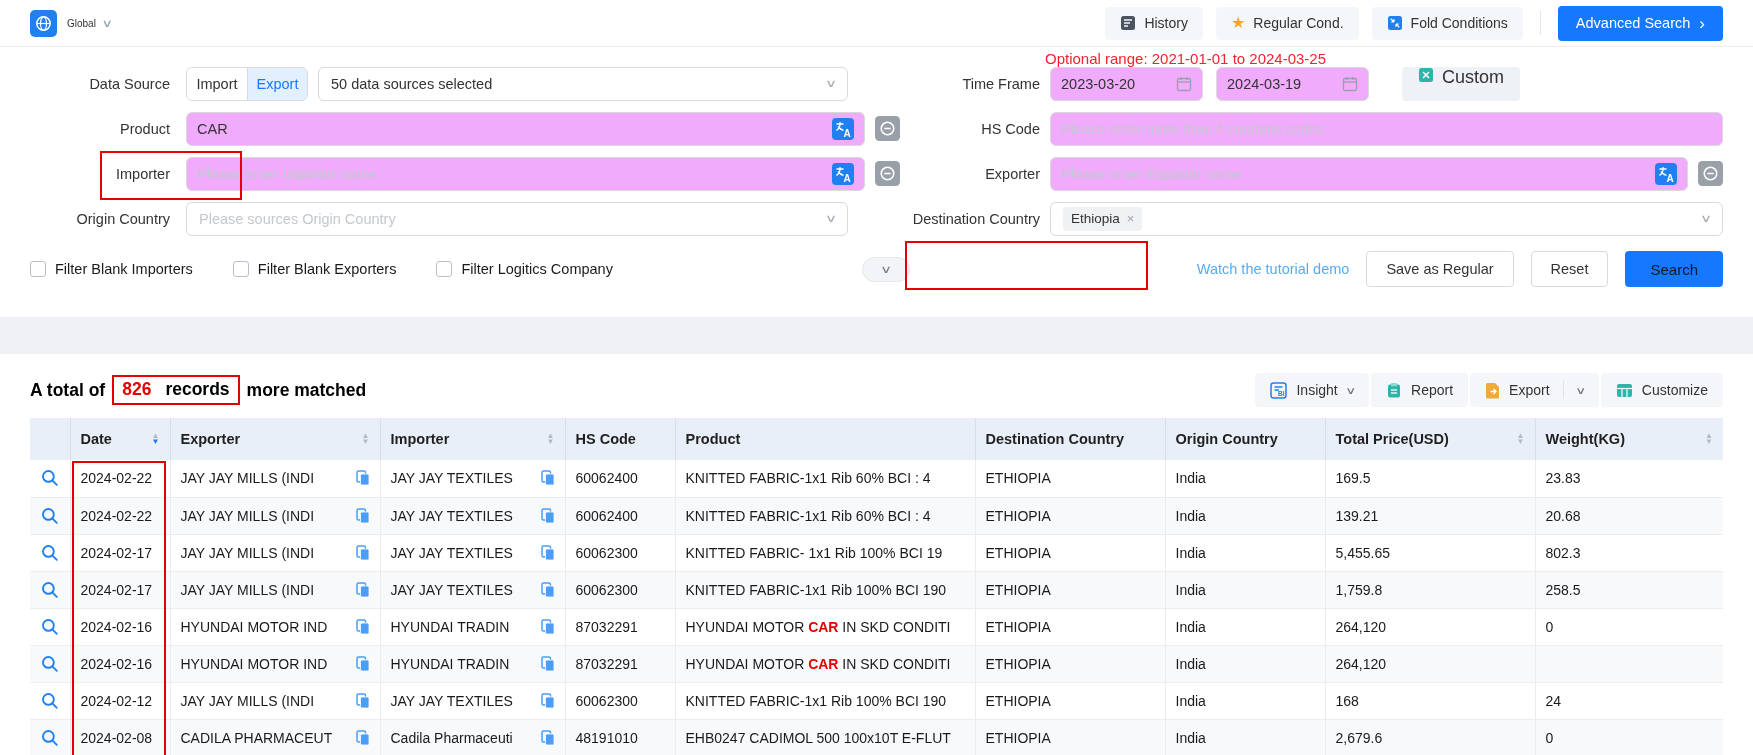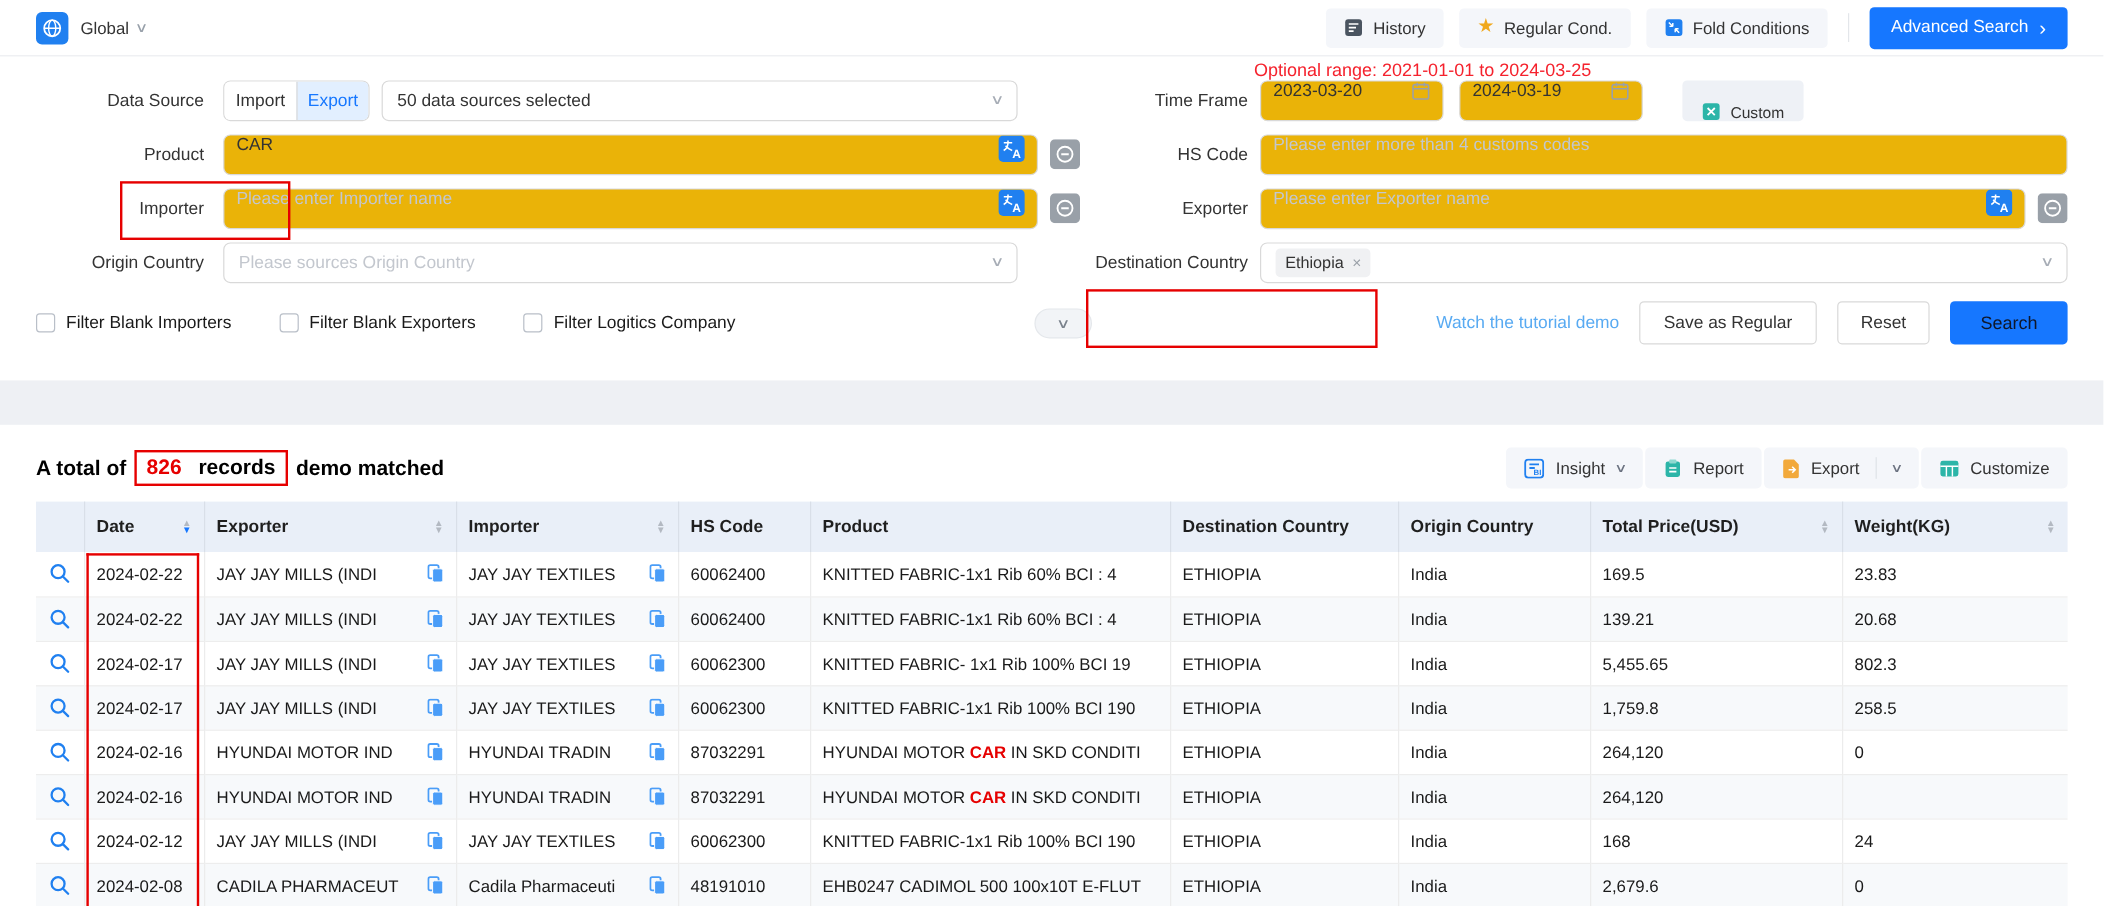--- a/index.html
+++ b/index.html
@@ -4,21 +4,21 @@
 <style>
   * { margin:0; padding:0; box-sizing:border-box; }
   html,body { background:#fff; }
   body {
     width:1753px; height:755px; position:relative; overflow:hidden;
     font-family:"Liberation Sans", sans-serif; color:#1f1f1f; font-size:14px;
   }
   
   .topbar { height:47px; display:flex; align-items:center; padding:0 30px; border-bottom:1px solid #ebedf0; }
   .logo-badge { width:27px; height:27px; border-radius:5px; background:#2080f0; display:flex; align-items:center; justify-content:center; }
-  .region-name { font-size:14px; color:#333; margin-left:10px; }
+  .region-name { font-size:10px; color:#333; margin-left:10px; }
   .region-caret { color:#98a0aa; font-size:11px; margin-left:7px; transform:scaleX(1.4); display:inline-block; }
   .topbar-right { margin-left:auto; display:flex; align-items:center; gap:13px; }
   .tb-btn { height:33px; display:flex; align-items:center; gap:8px; background:#f4f6fa; border:none; border-radius:4px;
             padding:0 15px; font-size:14px; color:#333; font-family:inherit; cursor:pointer; }
   .tb-star { color:#f0a81c; font-size:16px; line-height:1; }
   .tb-divider { width:1px; height:24px; background:#e3e6ea; margin:0 4px; }
   .adv-btn { height:35px; background:#1677ff; color:#fff; border:none; border-radius:4px; padding:0 18px;
              font-size:14.5px; display:flex; align-items:center; gap:9px; font-family:inherit; cursor:pointer; }
   .adv-caret { font-size:17px; line-height:1; }
   
@@ -33,32 +33,32 @@
   .seg-btn { width:60px; display:flex; align-items:center; justify-content:center; font-size:14.5px; background:#fff;
              color:#333; border:none; font-family:inherit; cursor:pointer; }
   .seg-btn.active { background:#e2efff; color:#1677ff; }
   .seg-btn + .seg-btn { border-left:1px solid #d9d9d9; }
   .selectbox { height:34px; border:1px solid #d9d9d9; border-radius:6px; display:flex; align-items:center;
                padding:0 12px; background:#fff; position:relative; }
   .selectbox .sel-caret { margin-left:auto; color:#a7adb6; font-size:11px; transform:scaleX(1.5); }
   .sel-text { color:#333; font-size:14.5px; }
   .sel-placeholder { color:#c3c7ce; font-size:14.5px; }
   .ds-select { flex:1; margin-left:10px; margin-right:52px; }
-  .input-wrap { height:34px; border:1px solid #d9d9d9; border-radius:6px; display:flex; align-items:flex-start;
-                padding:0 10px; background:#eab308; flex:1; }
+  .input-wrap { height:34px; border:1px solid #d9d9d9; border-radius:6px; display:flex; align-items:center;
+                padding:0 10px; background:#f0abfc; flex:1; }
   .input-wrap input { border:none; outline:none; flex:1; font-family:inherit; font-size:14.5px; color:#333; background:transparent; }
   .input-wrap input::placeholder { color:#c3c7ce; }
   .icon-after { margin-left:10px; flex:none; display:flex; cursor:pointer; }
   .translate-ic { flex:none; display:flex; cursor:pointer; }
   .date-input { width:153px; flex:none; }
   .date-input input { width:100px; }
   .cal-ic { margin-left:auto; display:flex; }
   .gap12 { width:13px; flex:none; }
   .custom-btn { margin-left:33px; height:34px; background:#eef1f6; border:none; border-radius:4px; padding:0 16px;
-                display:flex; align-items:flex-end; gap:8px; font-size:13px; color:#333; font-family:inherit; cursor:pointer; }
+                display:flex; align-items:flex-start; gap:8px; font-size:18px; color:#333; font-family:inherit; cursor:pointer; }
   .tag { background:#f0f1f3; border-radius:4px; height:24px; display:flex; align-items:center; padding:0 8px; gap:7px;
          font-size:13.5px; color:#333; }
   .tag-x { color:#9aa0a8; font-size:13px; cursor:pointer; }
   
   .check-row { position:relative; display:flex; align-items:center; height:52px; padding:0 30px; margin-top:2px; }
   .cb-item { display:flex; align-items:center; gap:9px; margin-right:40px; cursor:pointer; }
   .cb-box { width:16px; height:16px; border:1px solid #b9bfc8; border-radius:3px; background:#fff; flex:none; }
   .cb-label { font-size:14.5px; color:#1a1a1a; }
   .collapse-pill { position:absolute; left:862px; top:14px; width:48px; height:25px; background:#f2f4f7;
                    border:1px solid #e4e7eb; border-radius:13px; display:flex; align-items:center; justify-content:center;
@@ -335,21 +335,21 @@
 <div class="band"></div>
 
 <section class="results">
   <div class="summary-row">
     <div class="summary">
       <span>A total of</span>
       <span class="count-box">
         <span class="count-red">826</span>
         <span>records</span>
       </span>
-      <span>demo matched</span>
+      <span>more matched</span>
     </div>
     <div class="res-toolbar">
       <button class="res-btn">
         <span style="display:flex;">
             <svg width="17" height="17" viewBox="0 0 17 17">
               <rect x="1" y="1" width="15" height="15" rx="2.5" fill="none" stroke="#2080f0" stroke-width="1.5"></rect>
               <line x1="4.5" y1="5" x2="12.5" y2="5" stroke="#2080f0" stroke-width="1.5"></line>
               <line x1="4.5" y1="8" x2="9" y2="8" stroke="#2080f0" stroke-width="1.5"></line>
               <text x="8" y="14" font-size="6.5" fill="#2080f0" font-weight="bold" font-family="inherit">BI</text>
             </svg>

